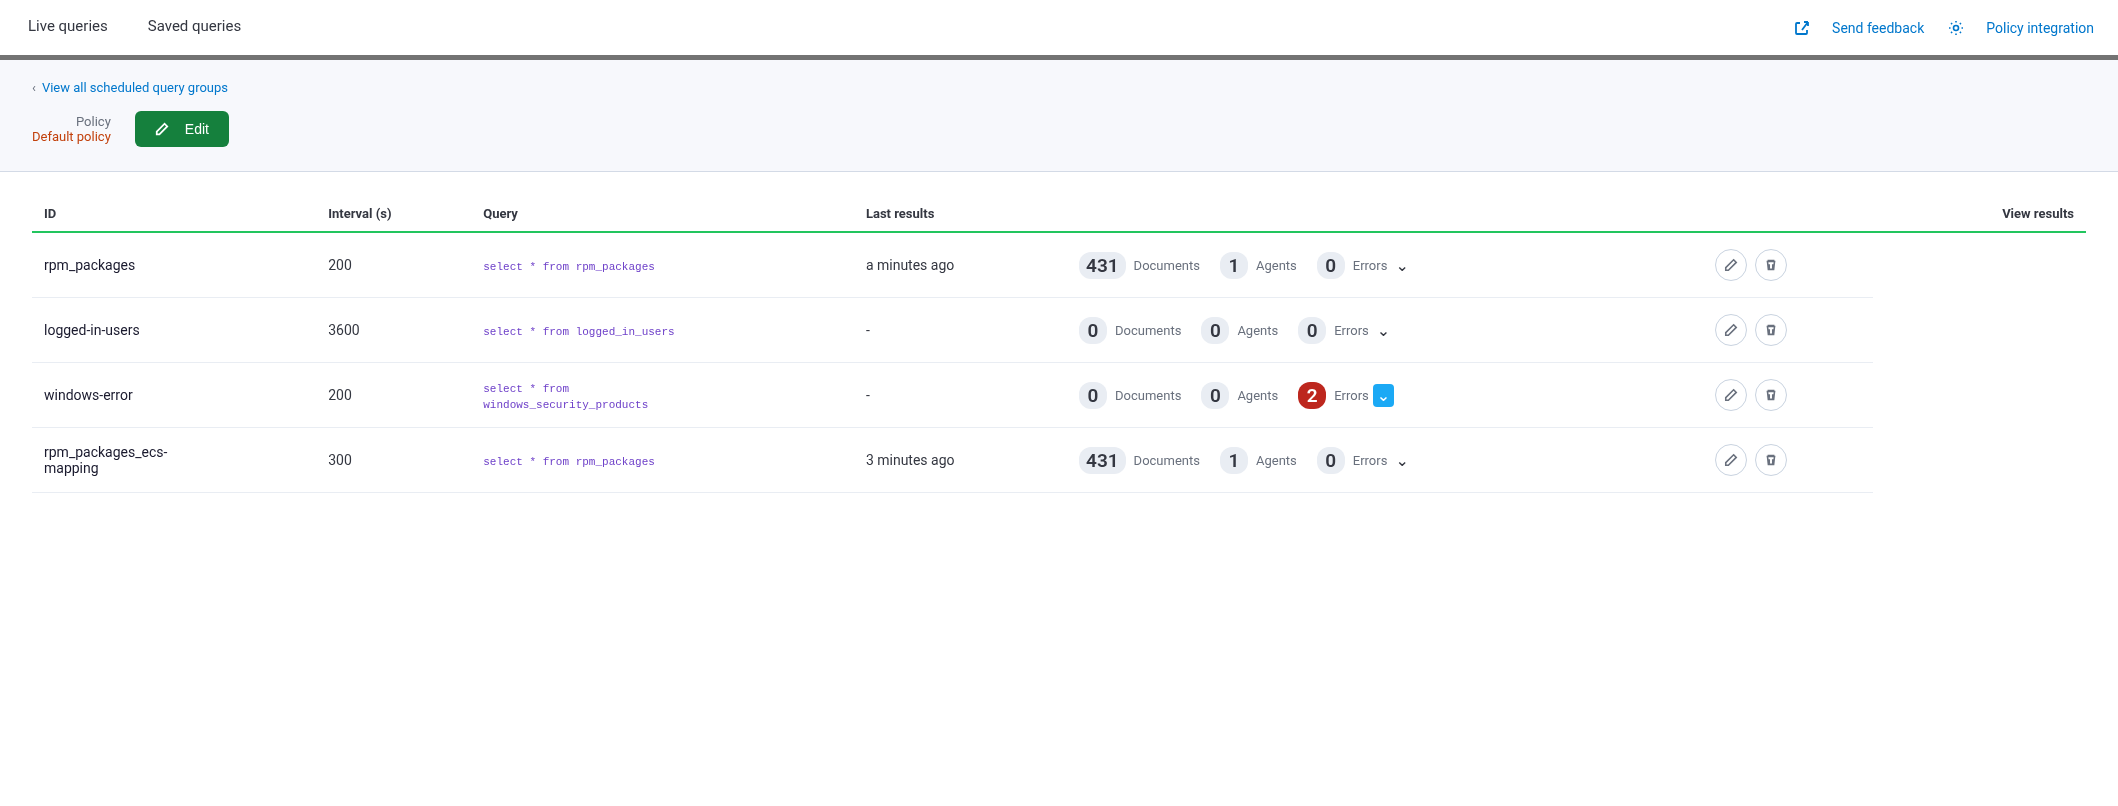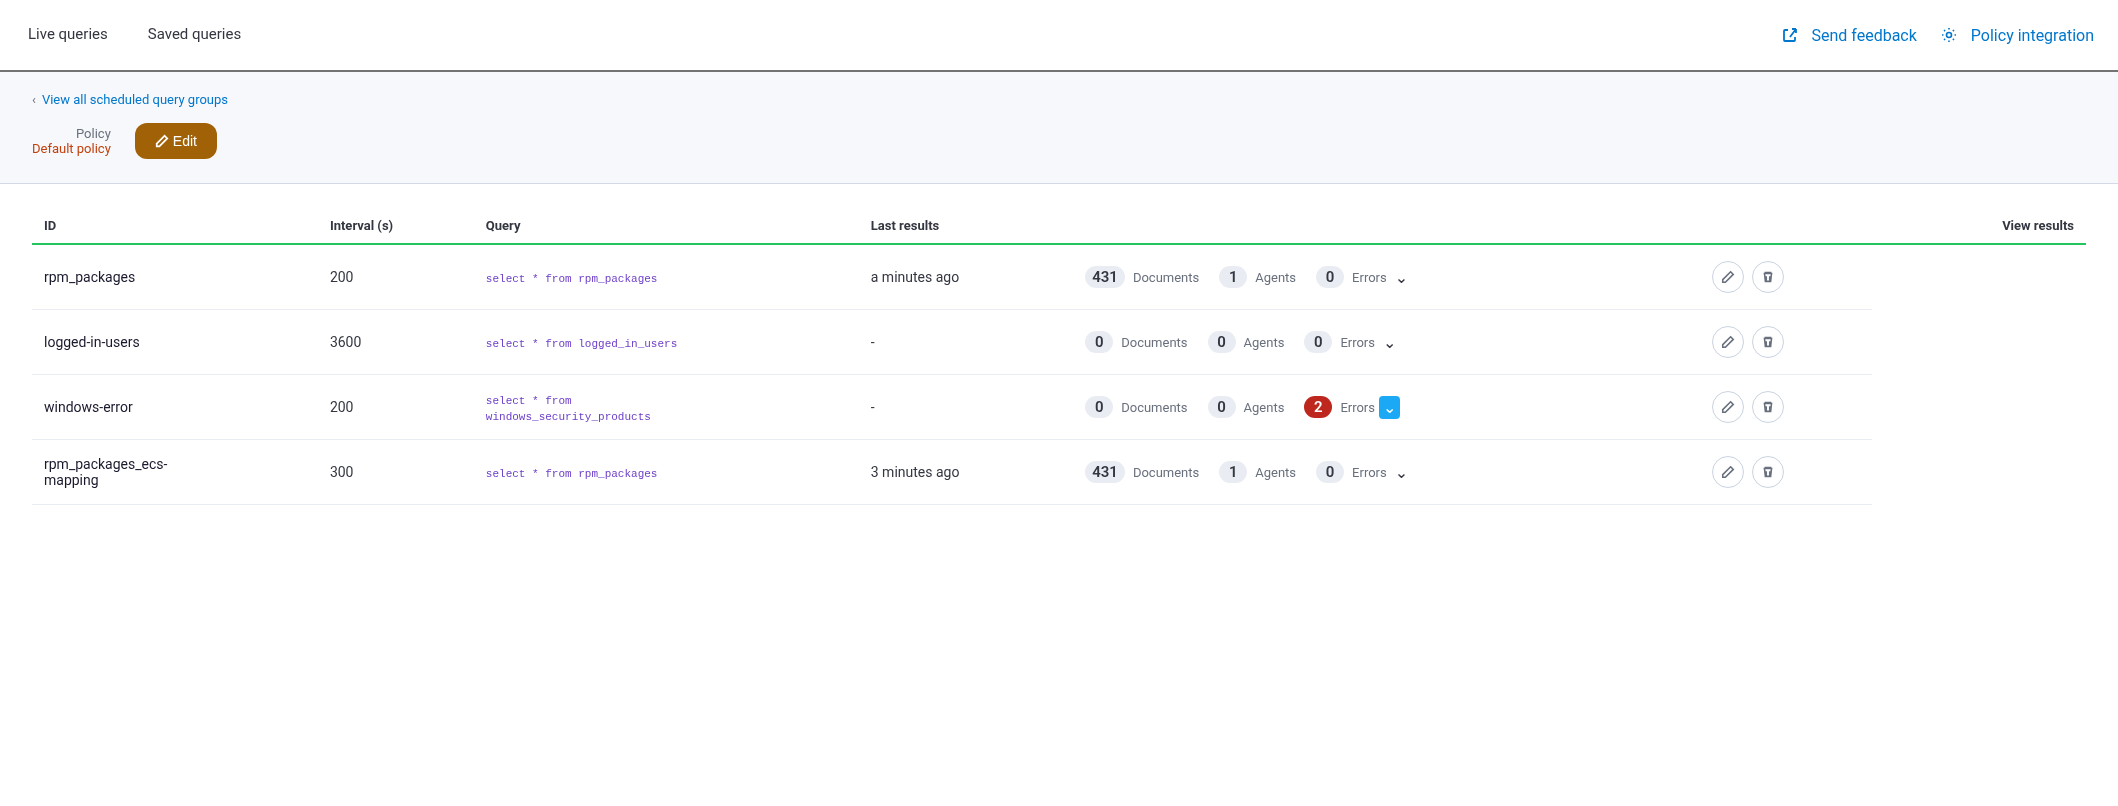--- a/index.html
+++ b/index.html
@@ -3,22 +3,22 @@
   <meta charset="utf-8">
   <style>
     * { box-sizing: border-box; margin: 0; padding: 0; }
     body { font-family: -apple-system, BlinkMacSystemFont, 'Segoe UI', Roboto, sans-serif; background: #fff; color: #1a1a2e; font-size: 14px; }
 
     
     .top-nav {
       display: flex;
       align-items: center;
       padding: 0 24px;
-      border-bottom: 2px solid #737373;
-      height: 72px;
+      border-bottom: 5px solid #737373;
+      height: 60px;
       justify-content: space-between;
     }
     .nav-tabs {
       display: flex;
       align-items: center;
       gap: 32px;
       height: 100%;
     }
     .nav-tab {
       height: 100%;
@@ -37,23 +37,23 @@
       font-weight: 500;
     }
     .nav-right {
       display: flex;
       align-items: center;
       gap: 24px;
     }
     .nav-action-btn {
       display: flex;
       align-items: center;
-      gap: 14px;
+      gap: 22px;
       color: #0077cc;
-      font-size: 16px;
+      font-size: 14px;
       cursor: pointer;
       text-decoration: none;
     }
     .nav-action-btn svg { width: 16px; height: 16px; }
 
     
     .detail-header {
       background: #f7f8fc;
       border-bottom: 1px solid #d3dae6;
       padding: 20px 32px 24px 32px;
@@ -110,25 +110,25 @@
       color: #69707d;
     }
     .policy-value {
       font-size: 13px;
       color: #c2410c;
       cursor: pointer;
     }
     .edit-btn {
       display: flex;
       align-items: center;
-      gap: 4px;
-      background: #a16207;
+      gap: 16px;
+      background: #15803d;
       color: #fff;
       border: none;
-      border-radius: 12px;
+      border-radius: 6px;
       padding: 10px 20px;
       font-size: 14px;
       font-weight: 500;
       cursor: pointer;
     }
 
     
     .table-section {
       padding: 24px 32px;
     }
@@ -159,21 +159,21 @@
       font-family: 'Courier New', Courier, monospace;
       font-size: 11px;
     }
     .badge-count {
       display: inline-flex;
       align-items: center;
       justify-content: center;
       min-width: 28px;
       padding: 2px 7px;
       border-radius: 12px;
-      font-size: 15px;
+      font-size: 19px;
       font-weight: 600;
       margin-right: 4px;
     }
     .badge-neutral {
       background: #e9edf3;
       color: #343741;
     }
     .badge-error {
       background: #bd271e;
       color: #fff;

